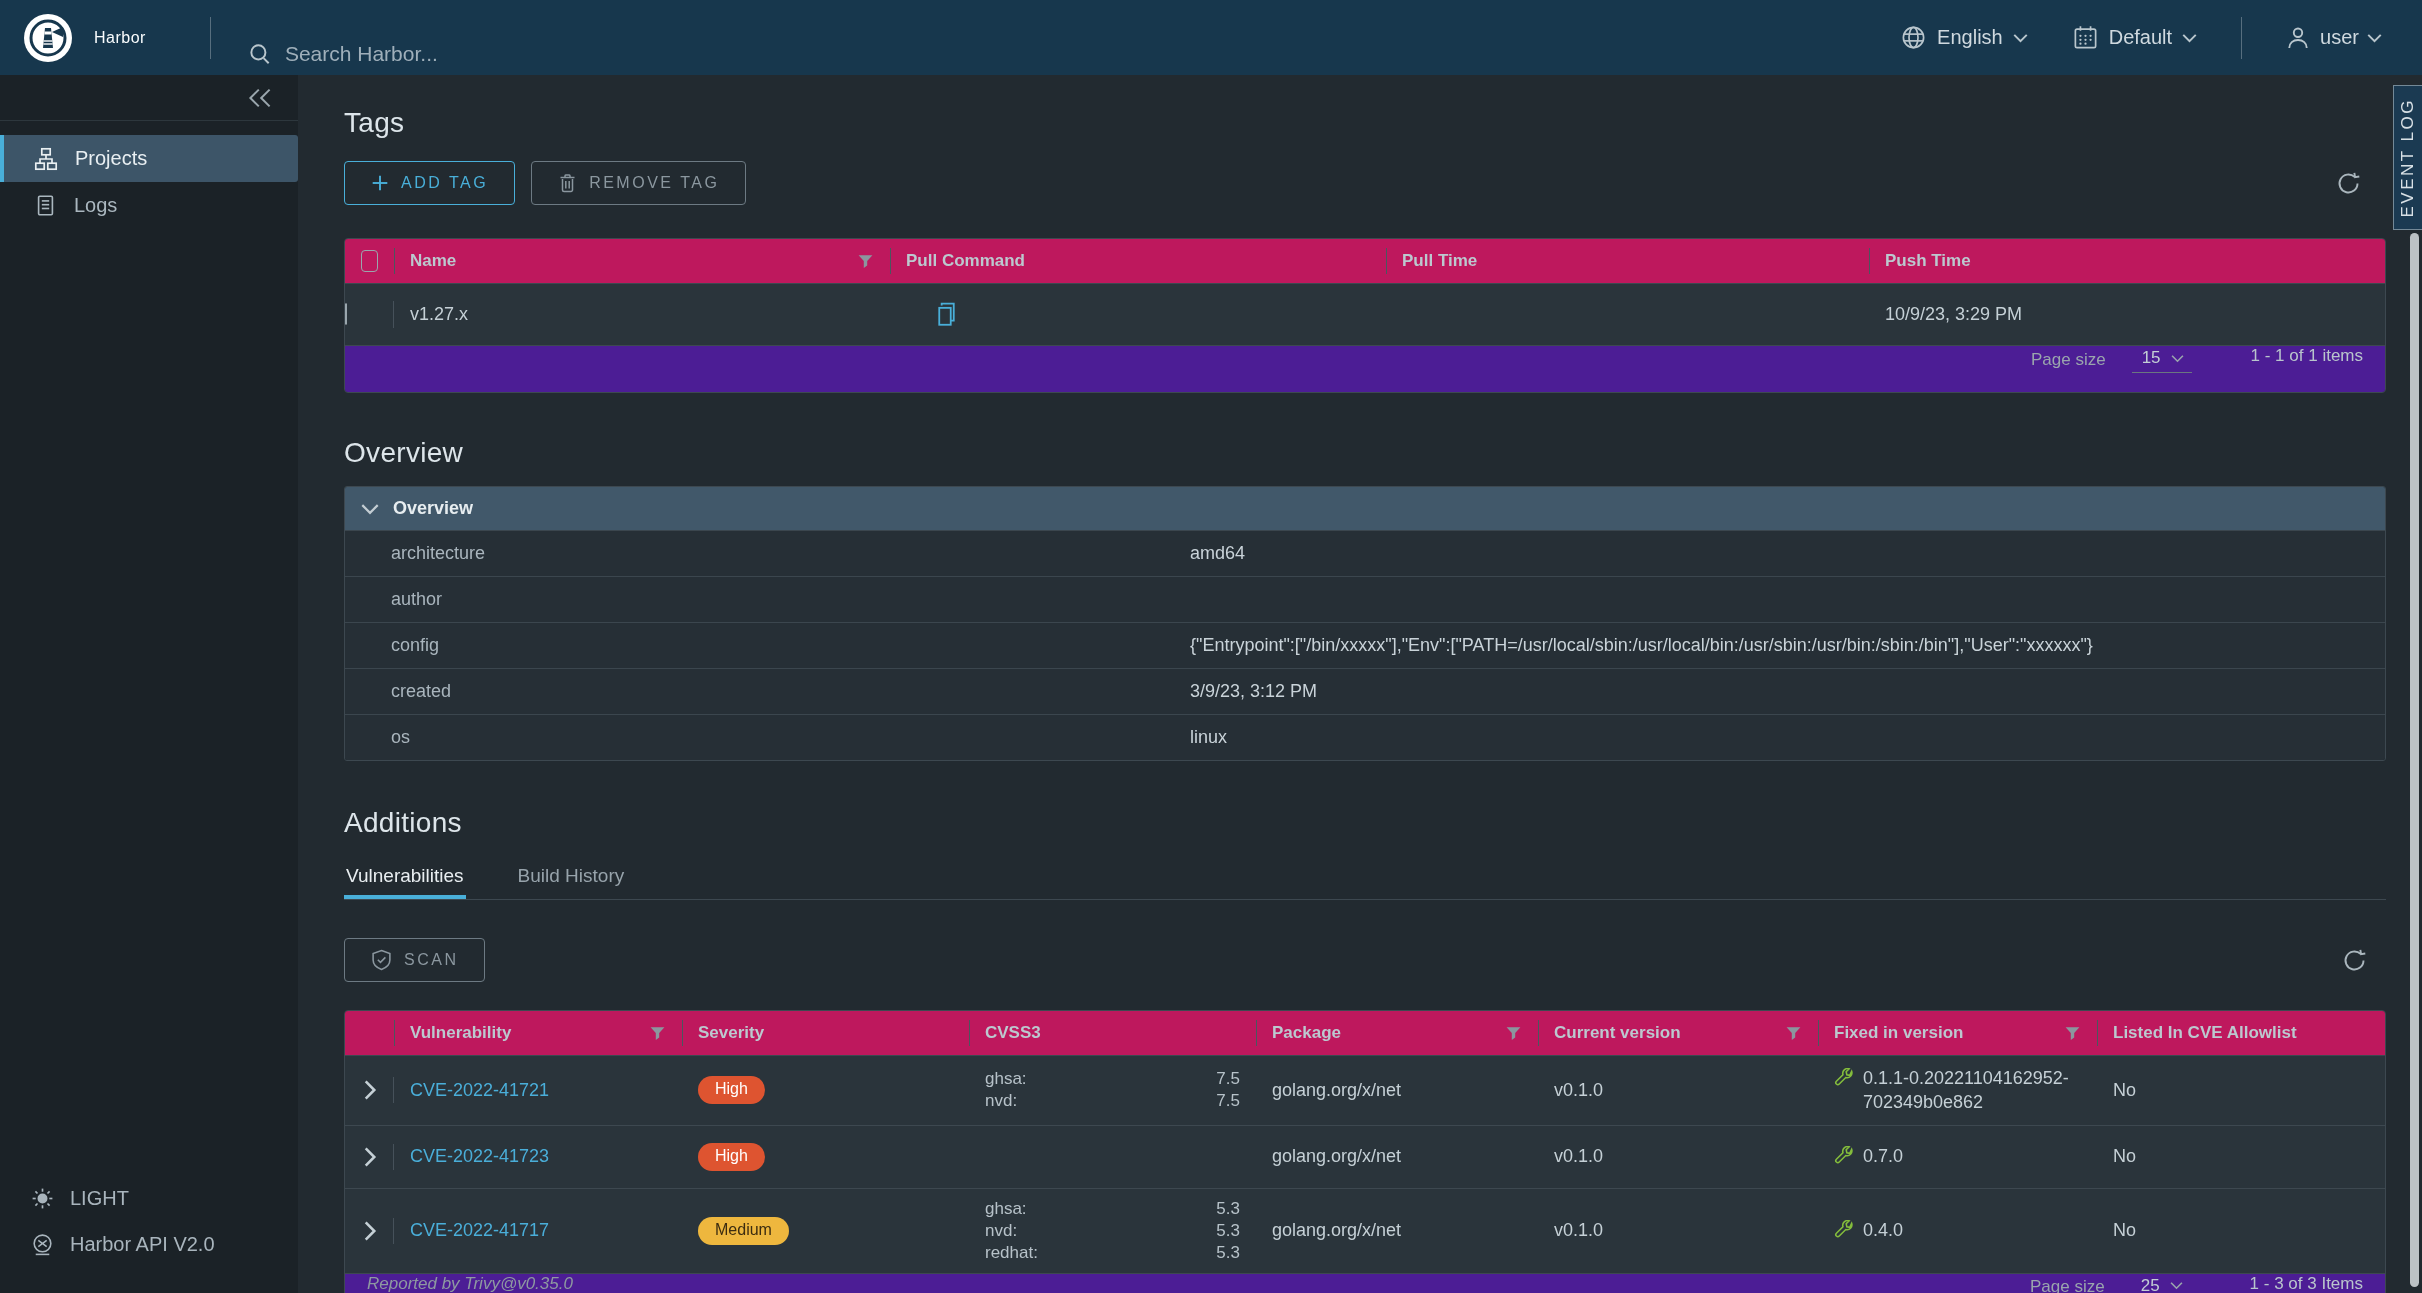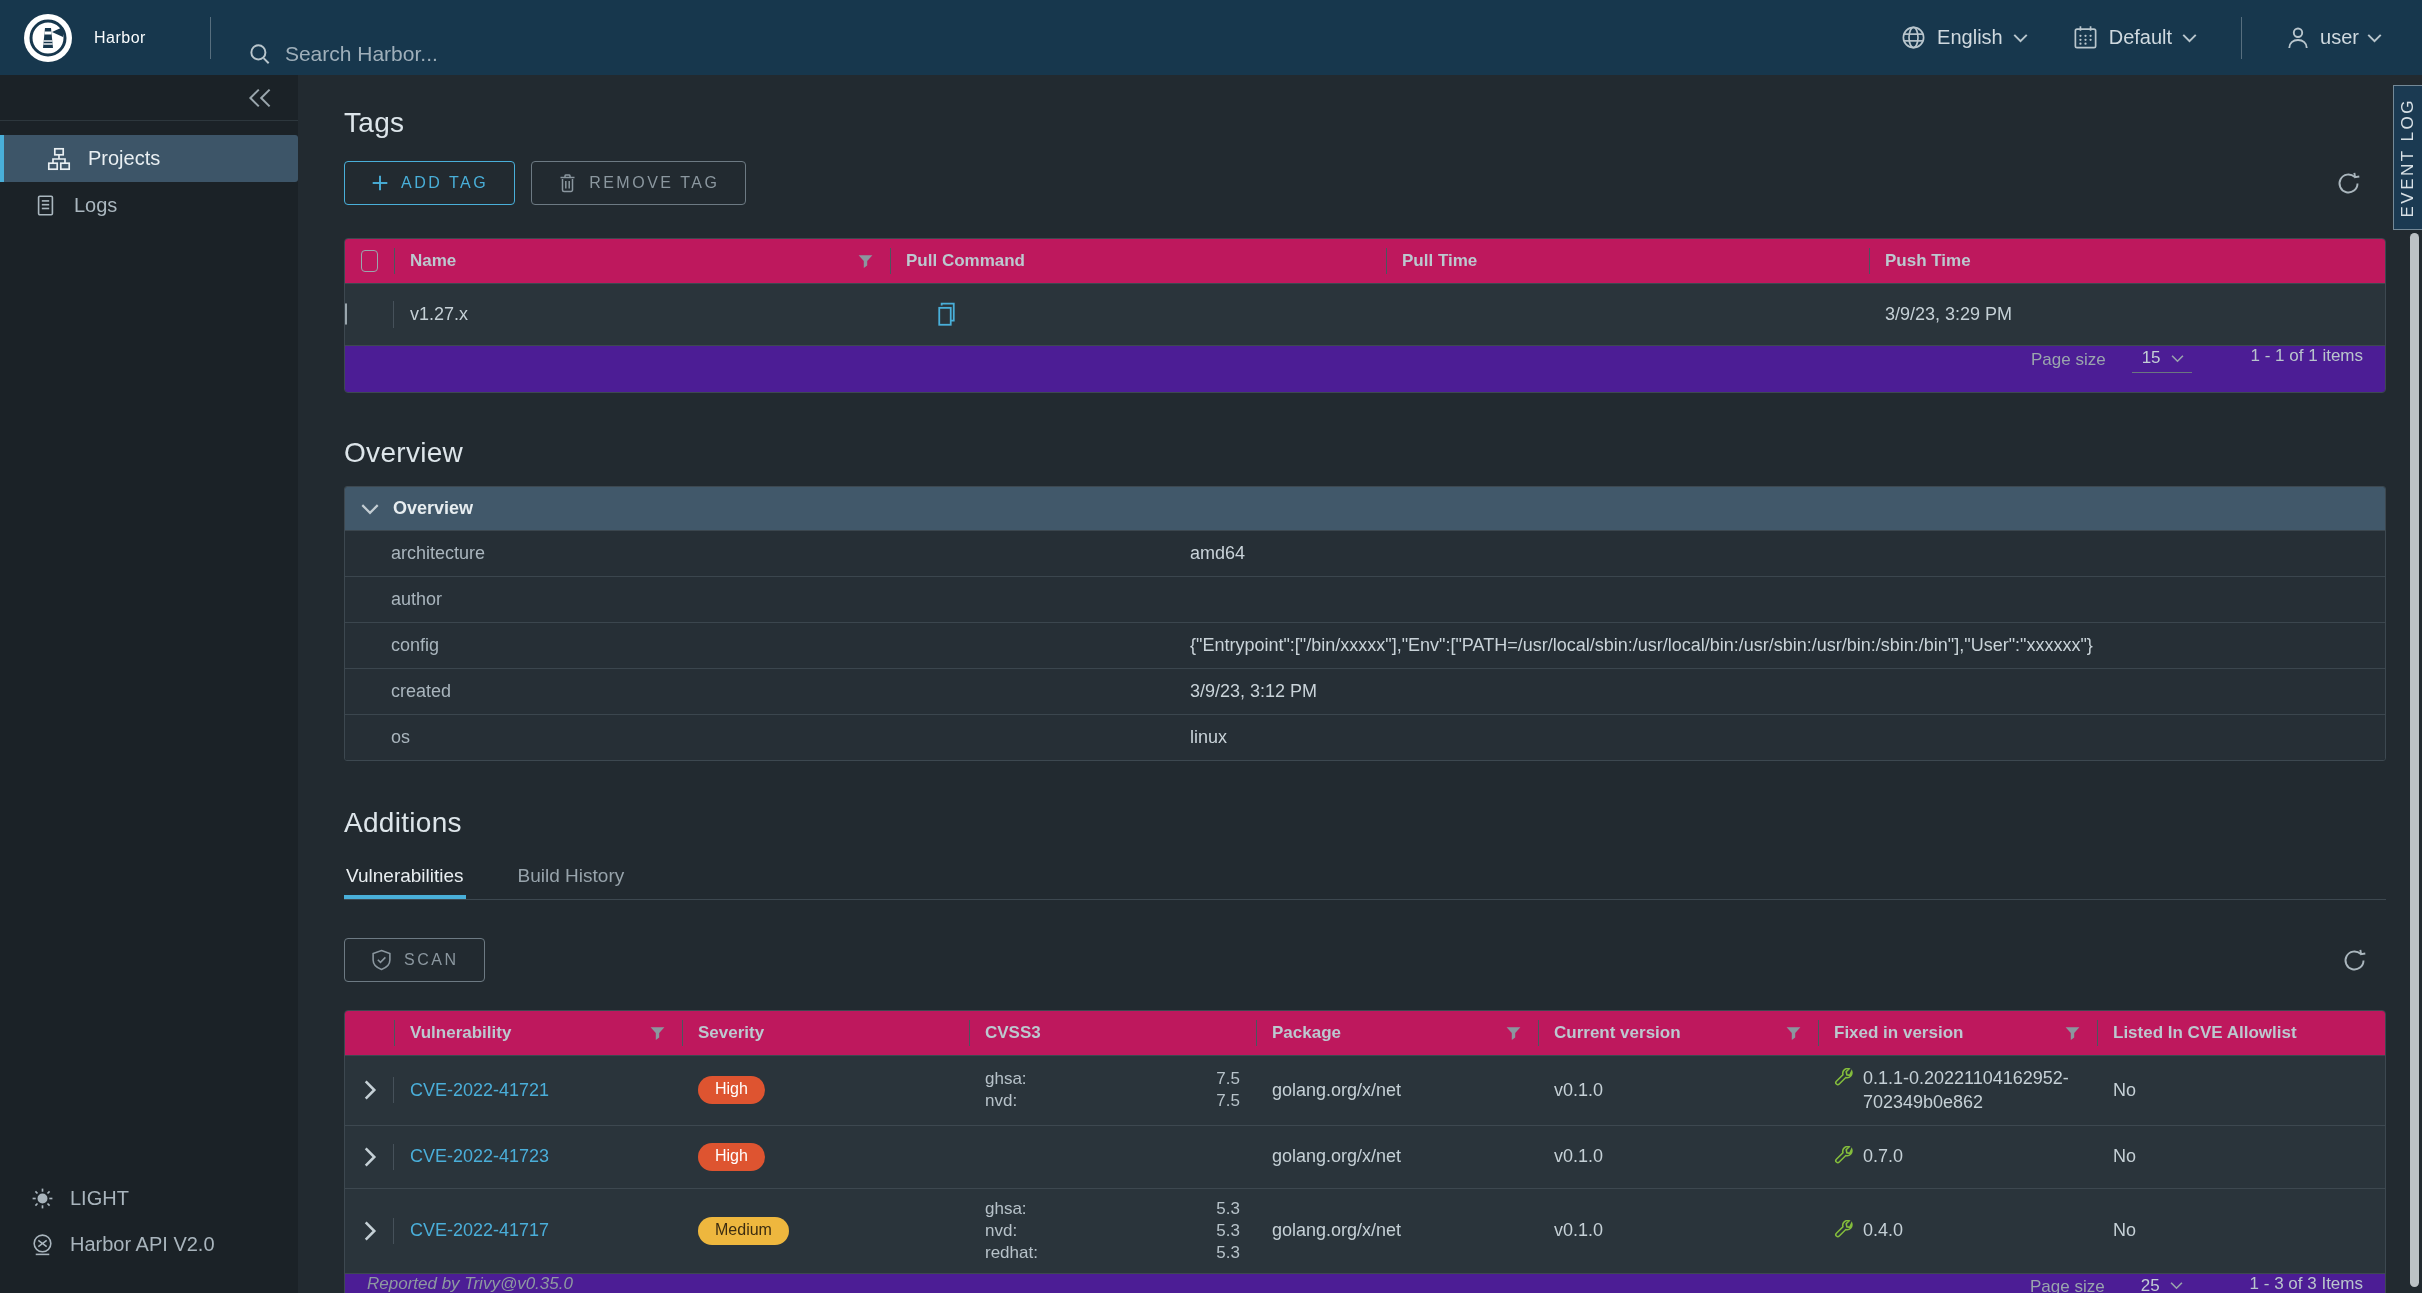--- a/index.html
+++ b/index.html
@@ -43,21 +43,21 @@
     height:46px; display:flex; align-items:center; justify-content:flex-end;
     padding-right:26px; border-bottom:1px solid #2d373d;
   }
   .nav-list { margin-top:14px; }
   .side-item {
     height:47px; display:flex; align-items:center; gap:17px;
     padding-left:34px; font-size:20px; color:#aab7bf; cursor:pointer;
   }
   .side-item.selected {
     background:#3d5568; color:#e9eff2;
-    border-left:4px solid #49afd9; padding-left:43px;
+    border-left:4px solid #49afd9; padding-left:30px;
     border-radius:0 3px 3px 0;
   }
   .side-footer { position:absolute; left:0; bottom:26px; width:100%; }
   .side-foot-item {
     display:flex; align-items:center; gap:15px; padding-left:30px;
     height:46px; font-size:20px; color:#a9b5bd; cursor:pointer;
   }
 
   
   .eventlog-tab {
@@ -354,21 +354,21 @@
           <span class="cbx"></span>
         </div>
         <div class="dg-cell">v1.27.x</div>
         <div class="dg-cell" style="padding-left:44px;">
           <svg width="25" height="29" viewBox="0 0 20 24" fill="none" stroke="#49afd9" stroke-width="1.5">
             <path d="M6 4.5V3h10v14h-2.5"></path>
             <rect x="4" y="6.5" width="9.5" height="14"></rect>
           </svg>
         </div>
         <div class="dg-cell"></div>
-        <div class="dg-cell">3/9/23, 3:29 PM</div>
+        <div class="dg-cell">10/9/23, 3:29 PM</div>
       </div>
       <div class="dg-footer">
         <div class="pagesize-wrap">
           <span class="pagesize-label">Page size</span>
           <span class="pagesize-select">
             <span>15</span>
             <svg width="13" height="9" viewBox="0 0 12 8" fill="none" stroke="#9aa6ad" stroke-width="1.5">
               <polyline points="1,1.5 6,6.5 11,1.5"></polyline>
             </svg>
           </span>

